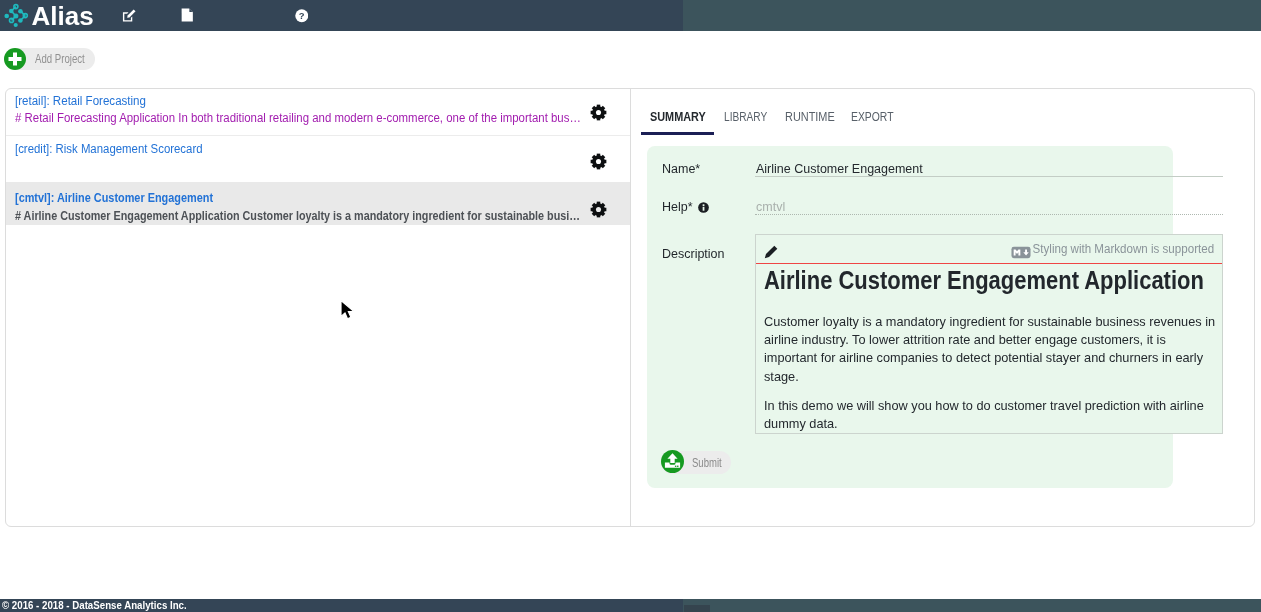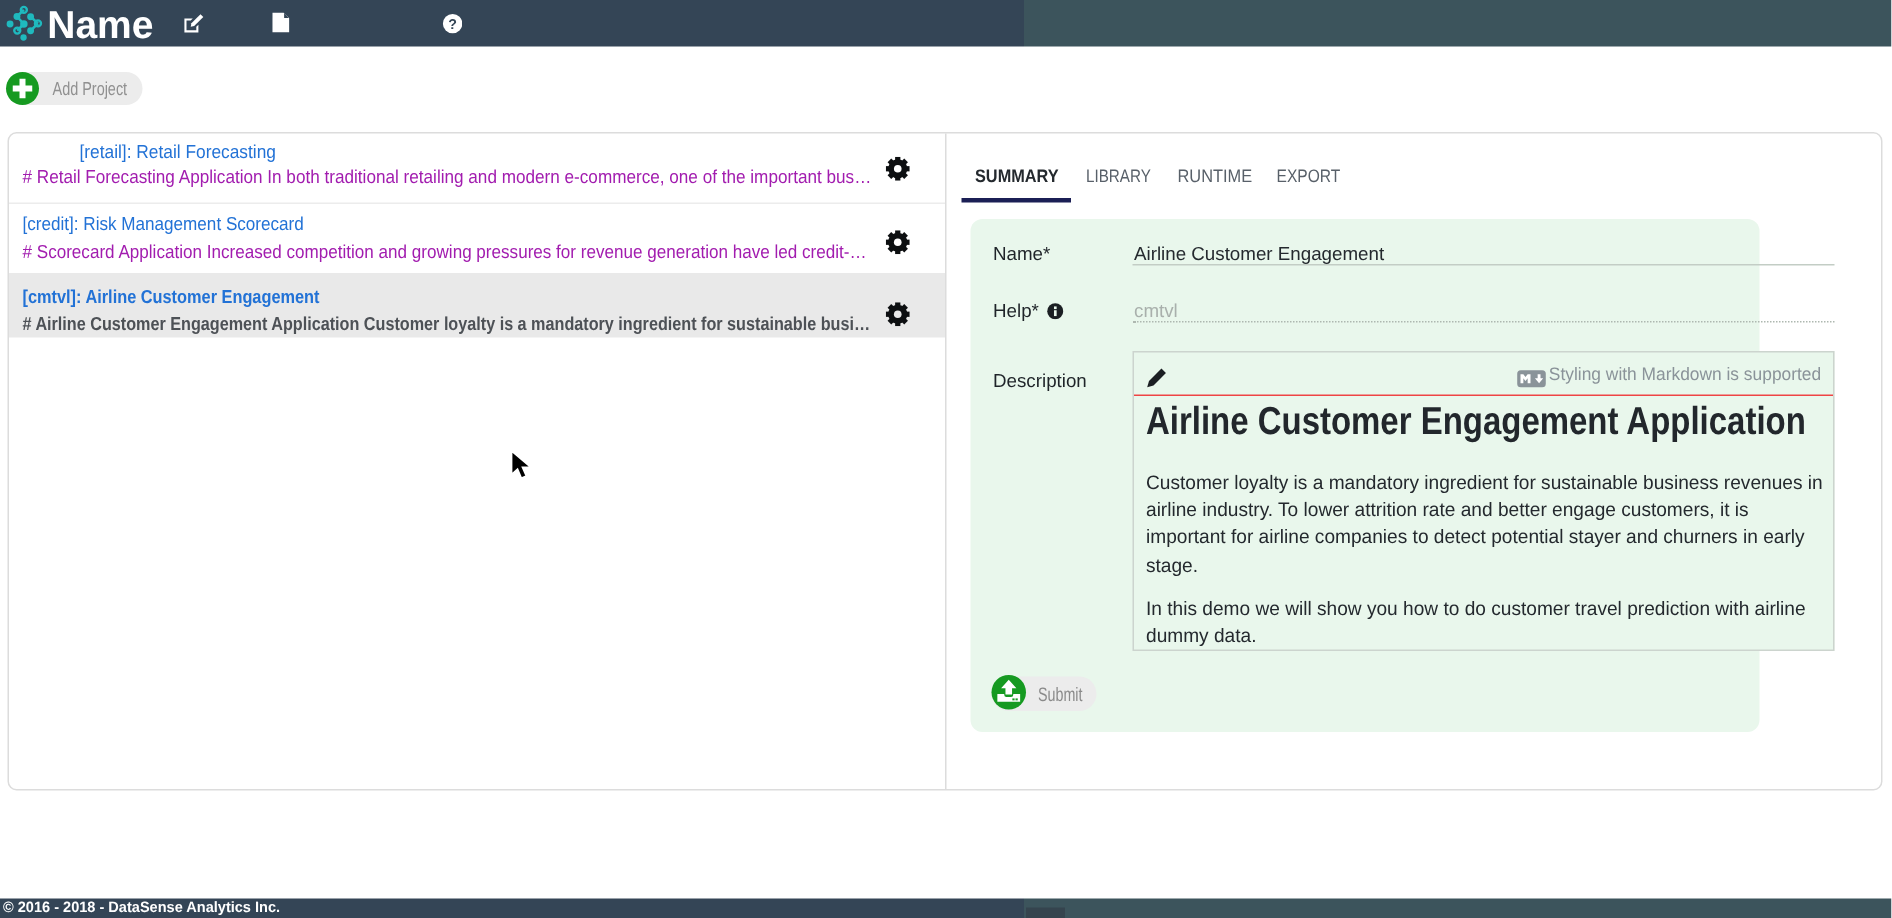--- a/index.html
+++ b/index.html
@@ -67,21 +67,21 @@
       <circle cx="16.4" cy="9.2" r="2.3"></circle>
       <circle cx="16.4" cy="18.5" r="2.3"></circle>
       <circle cx="11.7" cy="23.0" r="2.1"></circle>
     </g>
     <g fill="none" stroke="#1fb9be" stroke-width="1.6">
       <circle cx="11.9" cy="4.6" r="2.0"></circle>
       <circle cx="21.3" cy="13.6" r="2.0"></circle>
       <circle cx="7.5" cy="18.4" r="2.0"></circle>
     </g>
   </svg>
-  <div class="brand">Name</div>
+  <div class="brand">Alias</div>
   <svg style="position:absolute;left:122px;top:9px" width="14" height="14" viewBox="0 0 15 15">
     <path fill="#fff" d="M1 3.5 L1 13.5 L11 13.5 L11 8 L9.5 9.5 L9.5 12 L2.5 12 L2.5 5 L5.5 5 L7 3.5 Z"></path>
     <path fill="#fff" d="M5.5 9.5 L6 7 L12.5 0.5 L14.5 2.5 L8 9 Z"></path>
   </svg>
   <div class="navitem" style="left:140.5px;"><span class="sx" style="transform:scaleX(0.79)">Editor</span></div>
   <svg style="position:absolute;left:180.5px;top:8px" width="12.5" height="14" viewBox="0 0 13 15">
     <path fill="#fff" d="M0.5 0.5 L8.5 0.5 L12.5 4.5 L12.5 14.5 L0.5 14.5 Z"></path>
     <path fill="#344556" d="M8.8 0.8 L8.8 4.2 L12.2 4.2 Z"></path>
   </svg>
   <div class="navitem" style="left:198px;"><span class="sx" style="transform:scaleX(0.785)">Projects</span></div>
@@ -98,25 +98,24 @@
 <div class="addtxt">Add Project</div>
 <div class="addcircle">
   <svg width="22" height="22" viewBox="0 0 22 22" style="position:absolute">
     <path fill="#fff" d="M9 4.5 h4 v4.5 h4.5 v4 h-4.5 v4.5 h-4 v-4.5 h-4.5 v-4 h4.5 Z"></path>
   </svg>
 </div>
 
 <div class="card">
   <div class="leftcol">
     <div style="position:absolute;left:0;top:93px;width:624px;height:43.2px;background:#e9e9e9;"></div>
-    <div class="ititle" style="top:4.5px;margin-left:38px;"><span class="sx" style="transform:scaleX(0.924)">[retail]: Retail Forecasting</span></div>
+    <div class="ititle" style="top:4.5px;"><span class="sx" style="transform:scaleX(0.924)">[retail]: Retail Forecasting</span></div>
     <div class="isub" style="top:22px;"><span class="sx" style="transform:scaleX(0.914)"># Retail Forecasting Application In both traditional retailing and modern e-commerce, one of the important bus…</span></div>
     <div class="sep" style="top:45.8px;"></div>
     <div class="ititle" style="top:52.5px;"><span class="sx" style="transform:scaleX(0.912)">[credit]: Risk Management Scorecard</span></div>
-    <div class="isub" style="top:71.5px;"><span class="sx" style="transform:scaleX(0.911)"># Scorecard Application Increased competition and growing pressures for revenue generation have led credit-…</span></div>
     <div class="ititle" style="top:102px;font-weight:bold;"><span class="sx" style="transform:scaleX(0.871)">[cmtvl]: Airline Customer Engagement</span></div>
     <div class="isub" style="top:120px;font-weight:bold;color:#4d5156;"><span class="sx" style="transform:scaleX(0.863)"># Airline Customer Engagement Application Customer loyalty is a mandatory ingredient for sustainable busi…</span></div>
     <svg class="gearsvg" style="top:15.2px" width="17" height="17" viewBox="0 0 16 16">
         <g fill="#0d0f11">
           <rect x="6.35" y="0.6" width="3.3" height="14.8"></rect>
           <rect x="6.35" y="0.6" width="3.3" height="14.8" transform="rotate(45 8 8)"></rect>
           <rect x="6.35" y="0.6" width="3.3" height="14.8" transform="rotate(90 8 8)"></rect>
           <rect x="6.35" y="0.6" width="3.3" height="14.8" transform="rotate(135 8 8)"></rect>
           <circle cx="8" cy="8" r="6"></circle>
         </g>

